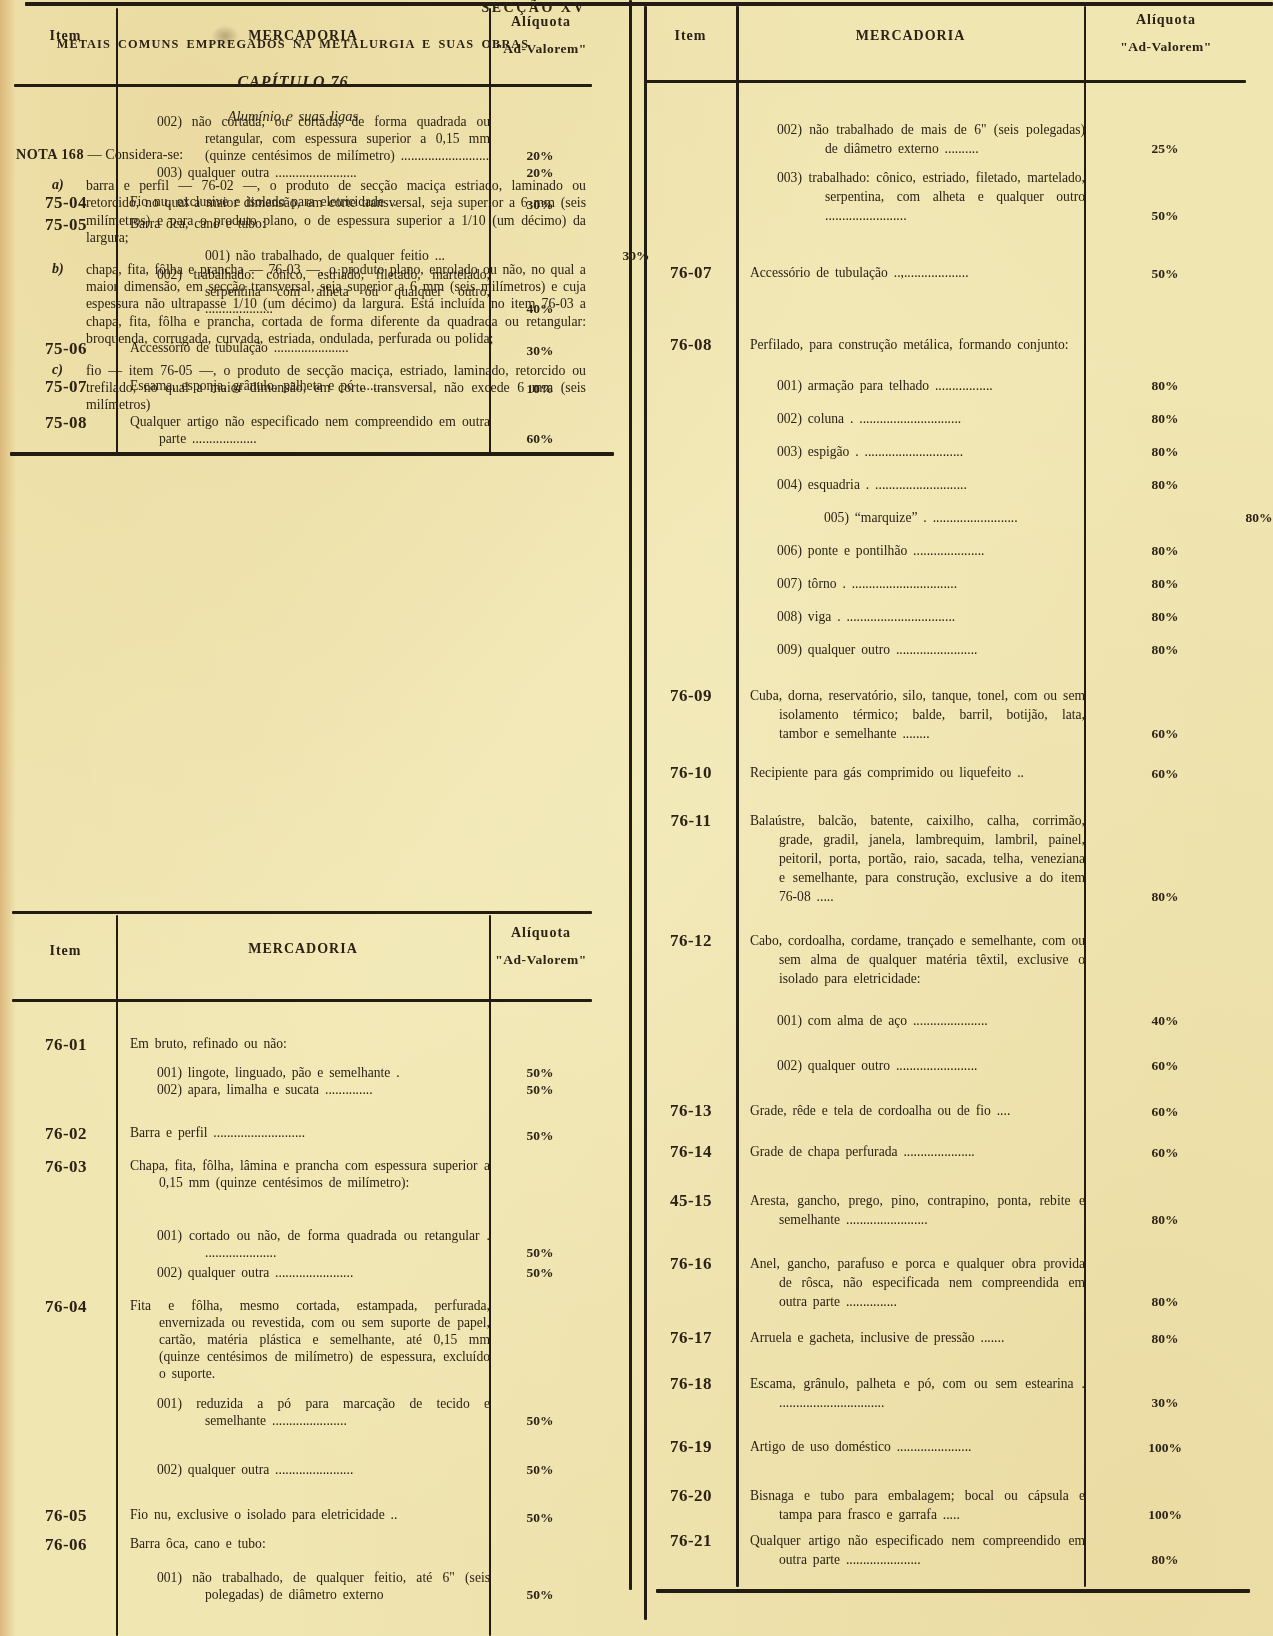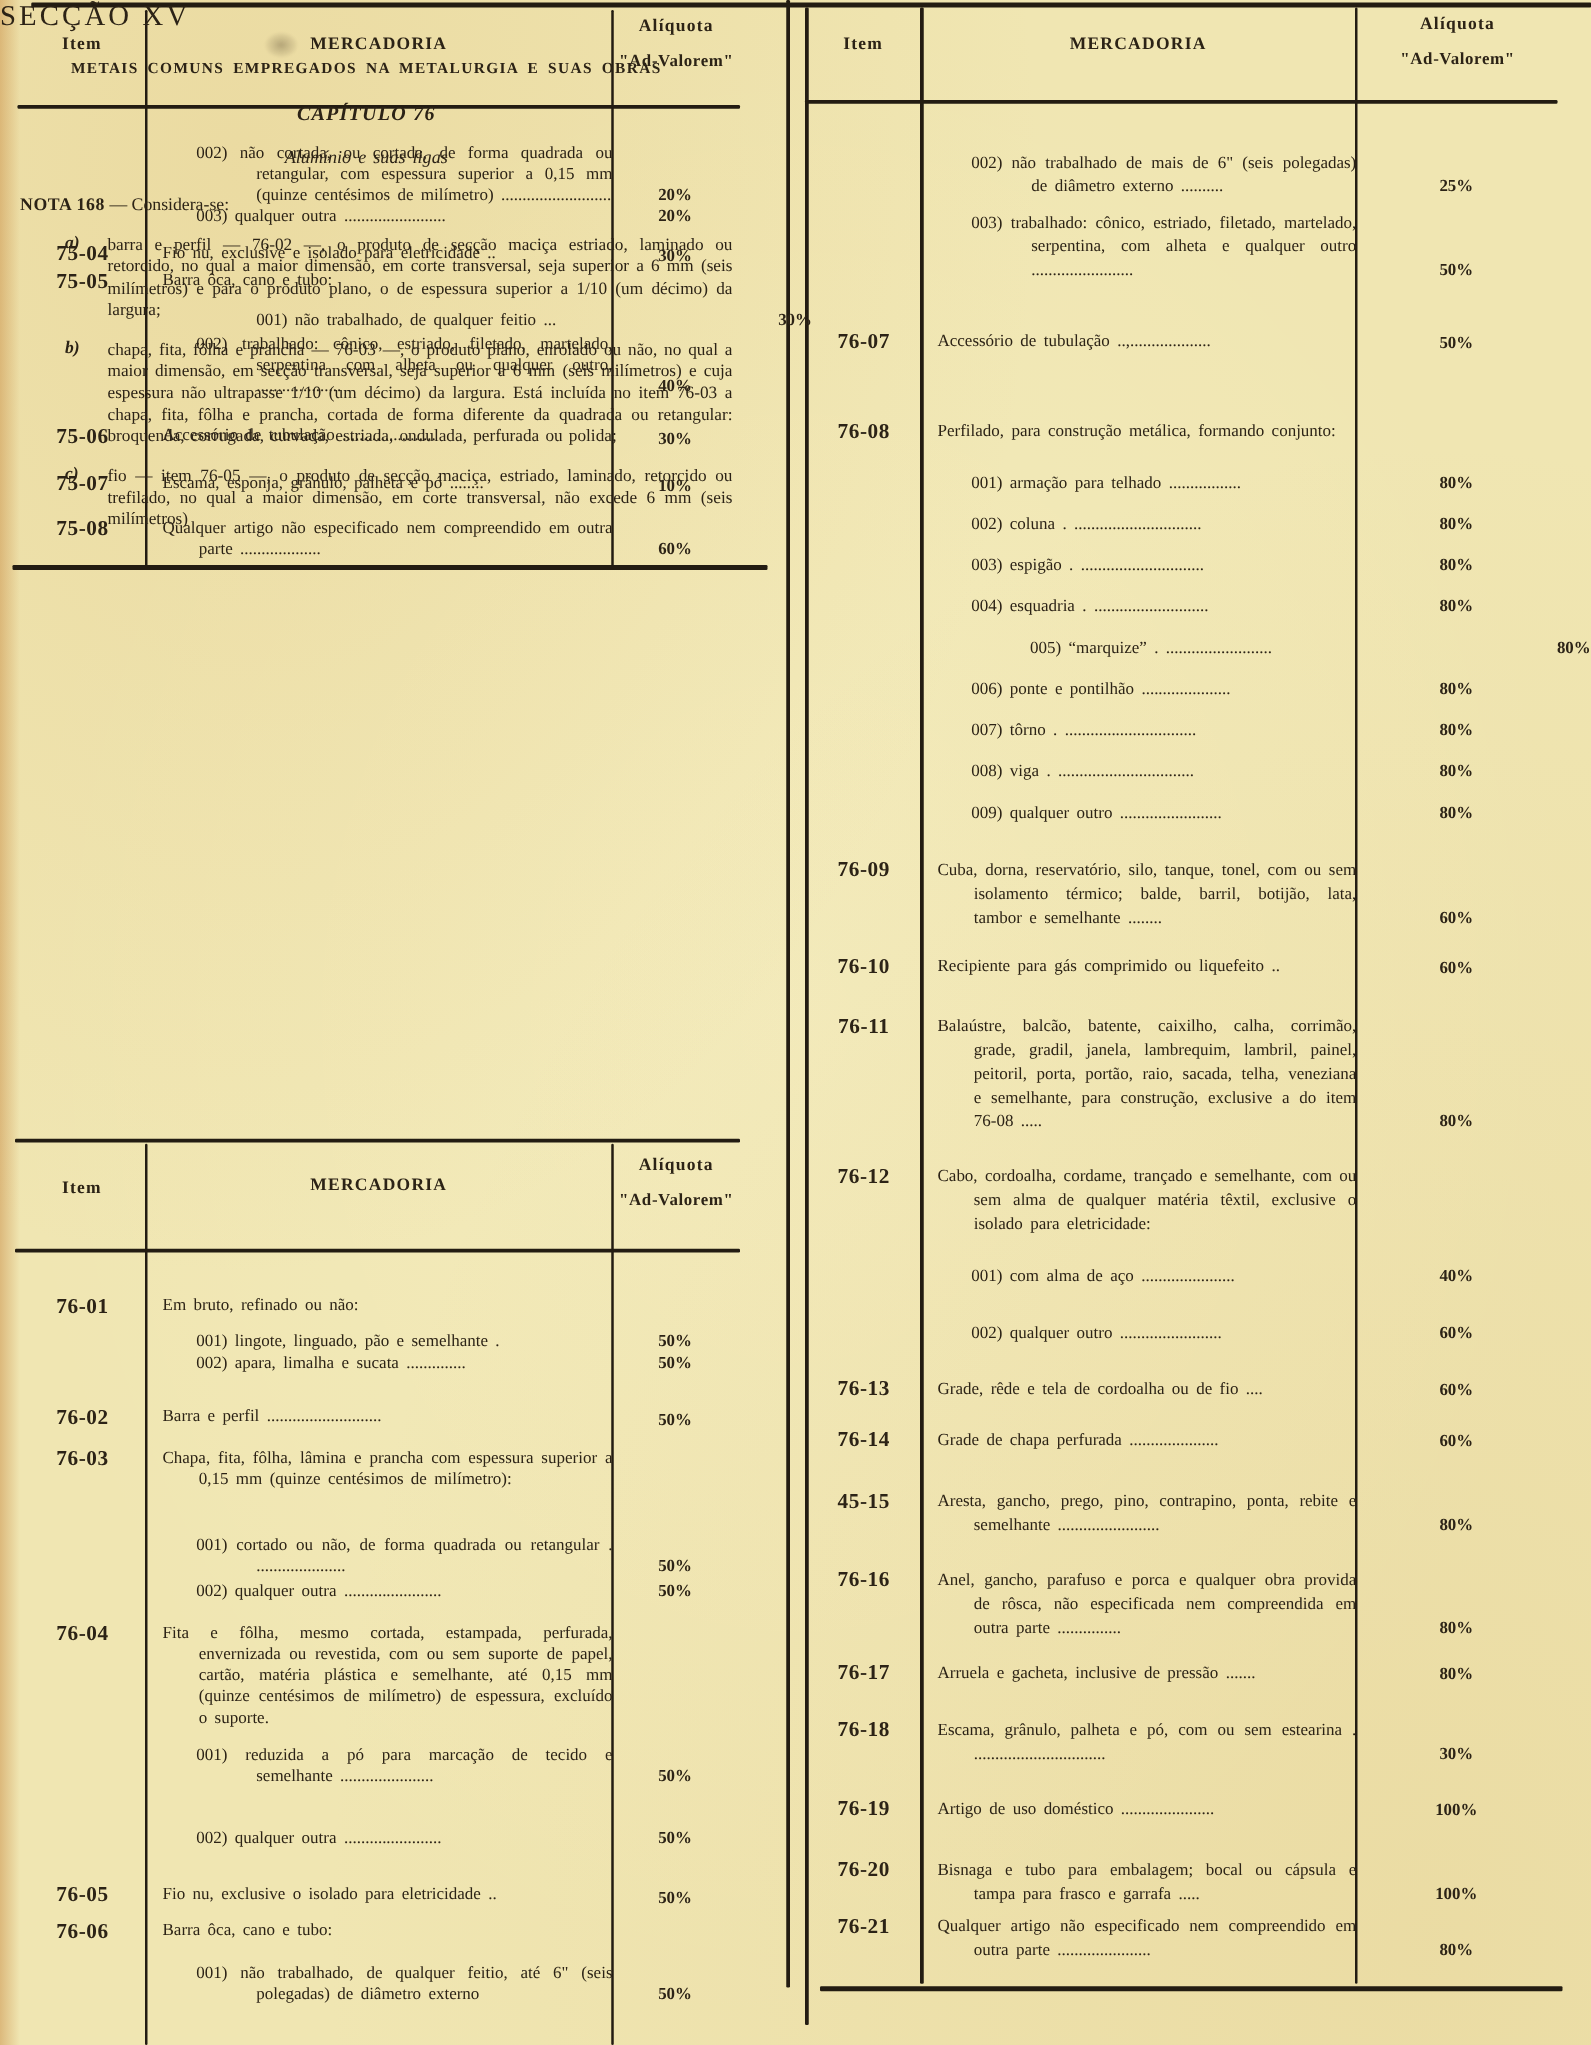--- a/index.html
+++ b/index.html
@@ -31,21 +31,21 @@
   .c-desc{
     font-size:13.6px; line-height:17px; text-align:justify; text-align-last:left;
     padding-left:42px; text-indent:-29px; word-spacing:2.5px;
   }
   .rt .c-desc{line-height:19px;}
   .c-desc.sub{padding-left:88px; text-indent:-48px;}
   .c-pct{text-align:center; font-weight:bold; font-size:13.5px; align-self:end; line-height:17px;}
   .rt .c-pct{line-height:19px;}
   
   #section{position:absolute; left:0; top:470; width:614;}
-  .h-secao{text-align:left; font-weight:normal; font-size:23px; letter-spacing:2.5px;}
+  .h-secao{text-align:right; font-weight:bold; font-size:14px; letter-spacing:2.5px;}
   .h-metais{text-align:center; font-weight:bold; font-size:12.3px; letter-spacing:1.1px; margin-top:21px; word-spacing:3px;}
   .h-cap{text-align:center; font-weight:bold; font-style:italic; font-size:16px; letter-spacing:1px; margin-top:21px;}
   .h-alum{text-align:center; font-style:italic; font-size:14.5px; margin-top:17px; word-spacing:2px;}
   .h-nota{margin:21px 0 0 16px; font-size:14.2px;}
   .h-nota b{letter-spacing:.5px;}
   .clause{display:flex; margin:14px 0 0 52px; width:534px;}
   .clause .clbl{flex:0 0 34px; font-weight:bold; font-style:italic; font-size:14px;}
   .clause .ctxt{flex:1; font-size:13.8px; line-height:17.4px; text-align:justify; text-align-last:left; word-spacing:1.5px;}
   .smudge{position:absolute; left:212px; top:26px; width:26px; height:20px;
     background:radial-gradient(ellipse, rgba(80,65,40,.35), rgba(80,65,40,.08) 60%, transparent 75%);

